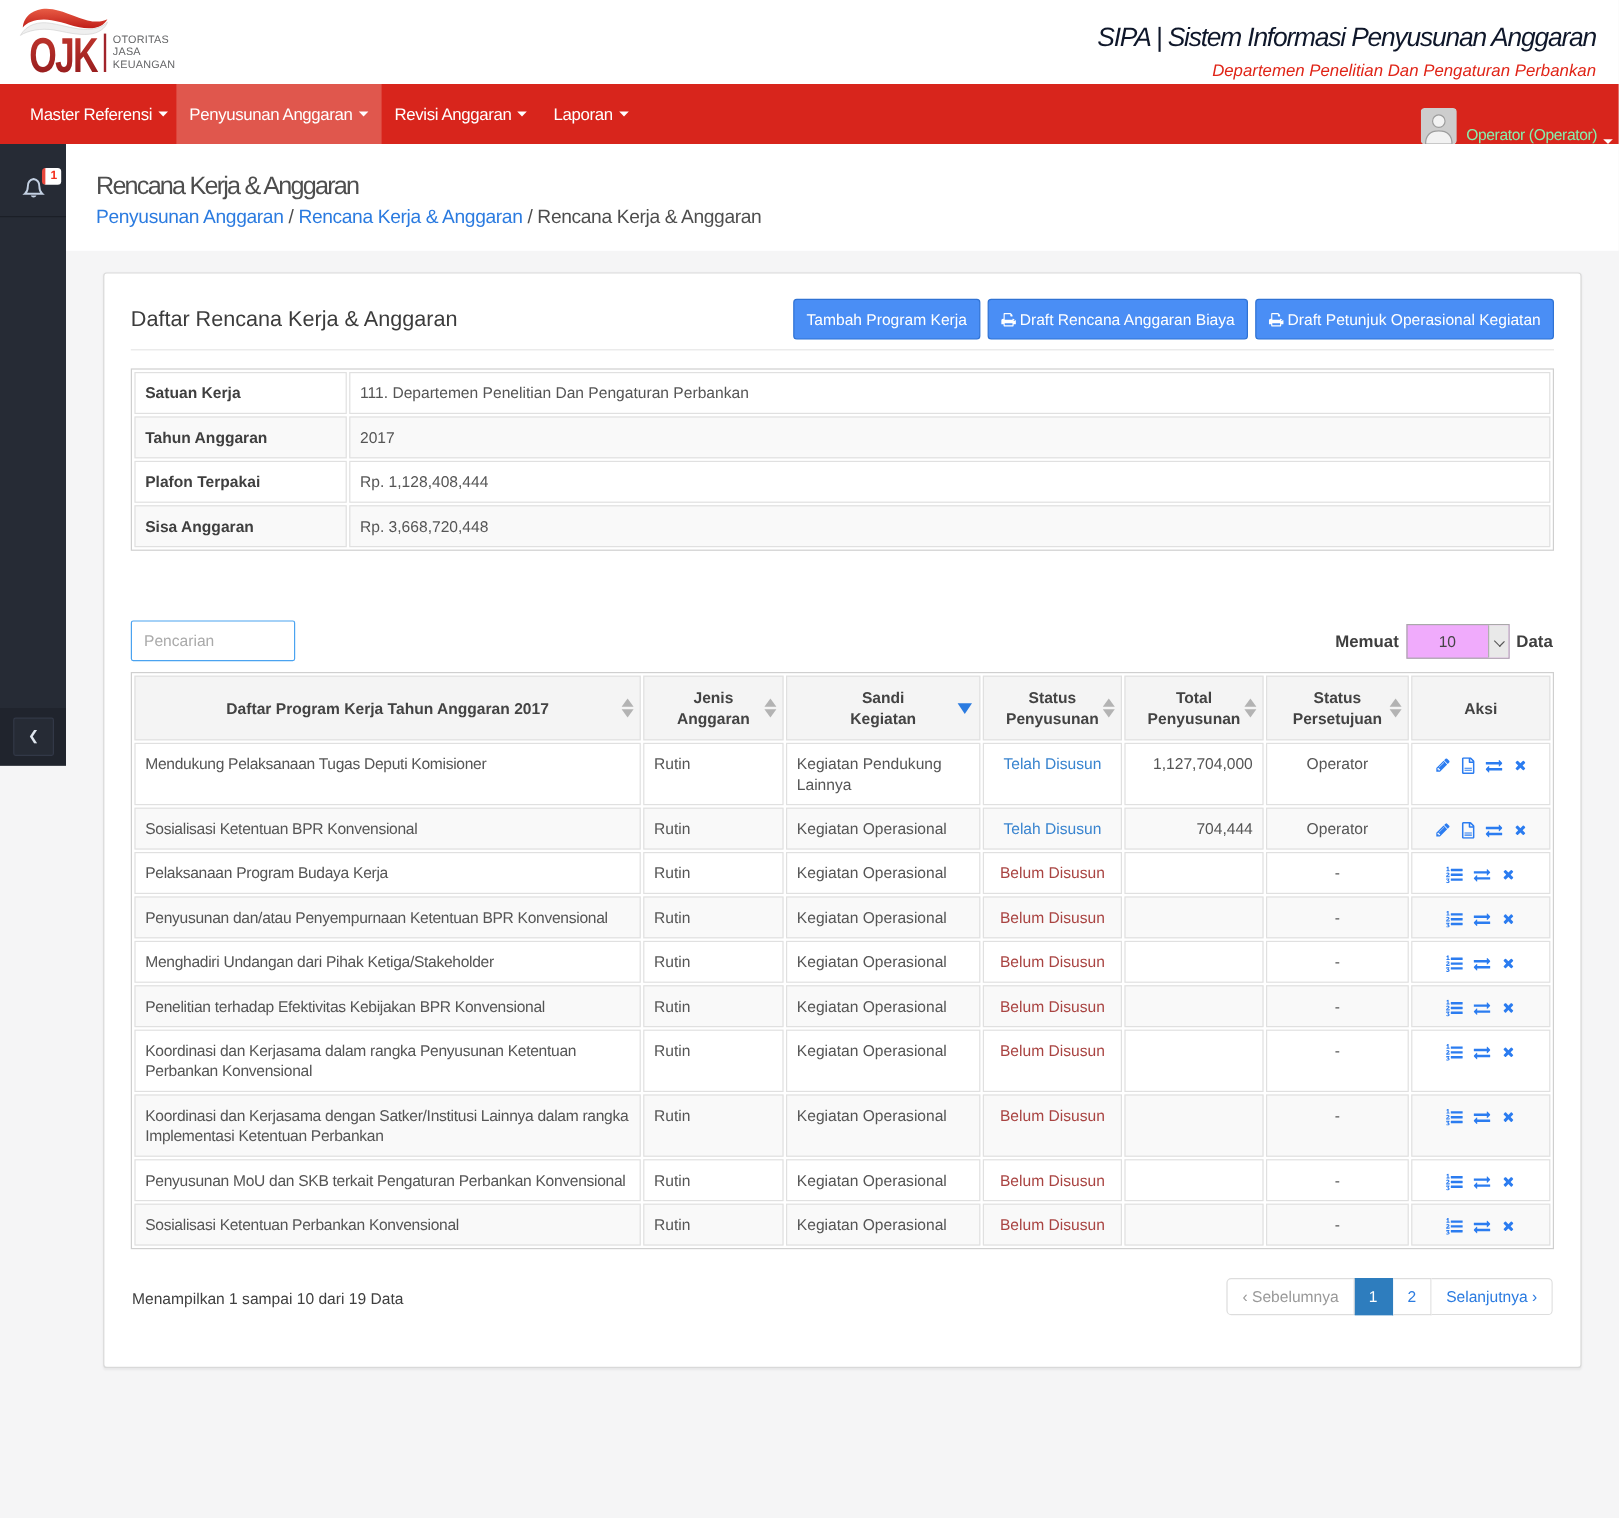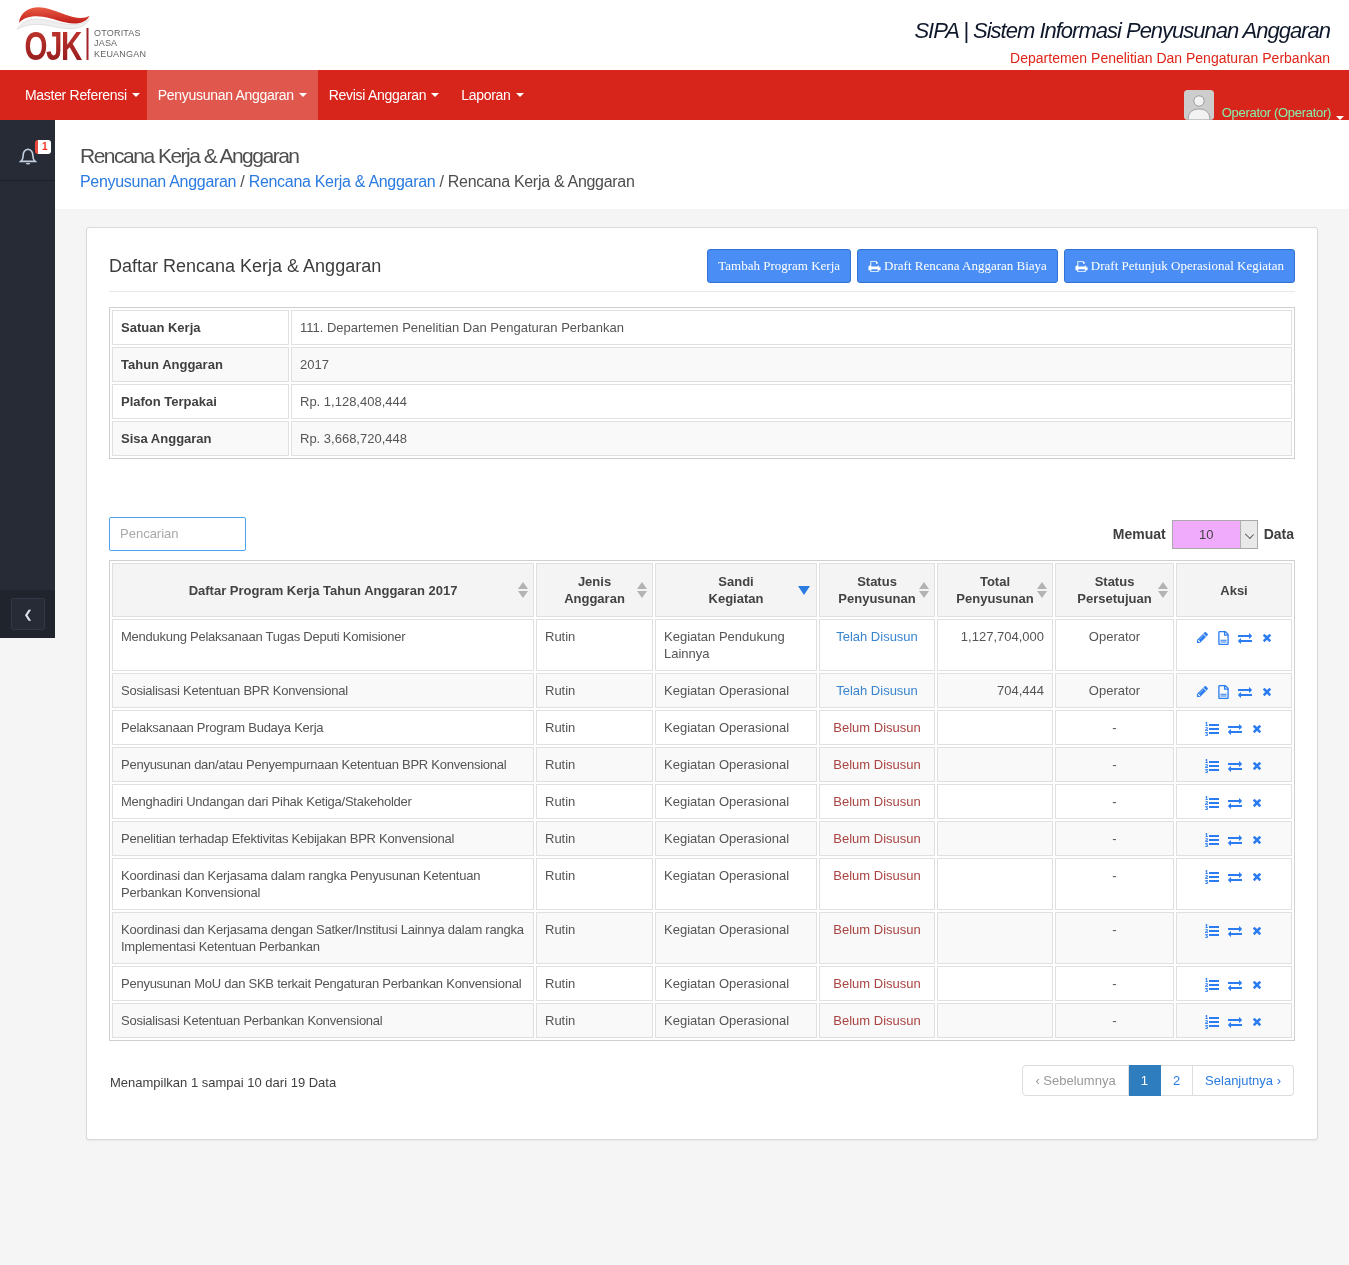--- a/index.html
+++ b/index.html
@@ -4,21 +4,21 @@
 <style>
 * { box-sizing: border-box; margin: 0; padding: 0; }
 html,body { width:1349px; height:1265px; overflow:hidden; }
 body { font-family:"Liberation Sans", sans-serif; font-size:13px; color:#555; background:#f5f5f6; }
 
 
 .topbar { height:70px; background:#fff; position:relative; }
 .logo { position:absolute; left:10px; top:2px; }
 .titles { position:absolute; right:19px; top:18px; text-align:right; }
 .titles .t1 { font-style:italic; font-size:22px; letter-spacing:-1px; color:#0f172a; }
-.titles .t2 { font-size:14px; color:#e02417; margin-top:6px; }
+.titles .t2 { font-style:italic; font-size:14px; color:#e02417; margin-top:6px; }
 
 
 .navbar { height:50px; background:#d8251c; display:flex; align-items:stretch; padding-left:10px; position:relative; }
 .nav-item { color:#fff; font-size:14px; letter-spacing:-0.3px; padding:0 11px; display:flex; align-items:center; }
 .nav-item.active { background:#e0574d; }
 .nav-item:first-child { padding:0 7px 0 15px; }
 .caret { display:inline-block; width:0; height:0; border-left:4px solid transparent; border-right:4px solid transparent; border-top:4px solid #fff; margin-left:5px; vertical-align:middle; }
 .nav-user { position:absolute; right:5px; top:0; height:50px; display:flex; align-items:flex-end; color:#86efac; font-size:14px; }
 .nav-user .avatar { width:30px; height:30px; border-radius:3px; margin-right:8px; display:block; }
 .nav-user span.uname { font-size:13px; letter-spacing:-0.3px; }
@@ -35,21 +35,21 @@
 .page-head { background:#fff; height:89px; padding-left:25px; }
 .page-head h1 { font-size:21px; letter-spacing:-1.5px; font-weight:normal; color:#4e4e4e; padding-top:24px; line-height:24px; }
 .breadcrumb { margin-top:5px; font-size:16px; letter-spacing:-0.3px; color:#4e4e4e; }
 .breadcrumb a { color:#2b7be0; text-decoration:none; }
 
 .content { padding:18px 31px 0 31px; }
 .card { background:#fff; border:1px solid #d9d9d9; border-radius:3px; box-shadow:0 1px 2px rgba(0,0,0,.06); padding:21px 22px 43px 22px; }
 
 .card-head { display:flex; align-items:center; height:34px; }
 .card-head h2 { font-size:18px; font-weight:normal; color:#3c3c3c; flex:1 1 auto; }
-.btn { background:#4a8ef5; border:1px solid #2f72d4; color:#fff; font-size:13px; height:34px; display:inline-flex; align-items:center; padding:0 10px; border-radius:3px; margin-left:6px; font-family:Liberation Serif, serif; }
+.btn { background:#4a8ef5; border:1px solid #2f72d4; color:#fff; font-size:13px; height:34px; display:inline-flex; align-items:center; padding:0 10px; border-radius:3px; margin-left:6px; font-family:Liberation Sans, sans-serif; }
 .btn svg { margin-right:3px; }
 hr.sep { border:0; border-top:1px solid #e7e7e7; margin:8px 0 15px 0; }
 
 
 table.info { width:100%; border-collapse:separate; border-spacing:2px; border:1px solid #cfcfcf; table-layout:fixed; }
 table.info td { border:1px solid #e0e0e0; padding:8px; line-height:17px; font-size:13px; }
 table.info tr:nth-child(even) td { background:#f9f9f9; }
 table.info td.lbl { font-weight:bold; color:#3f3f3f; }
 table.info td.val { color:#555; }
 

